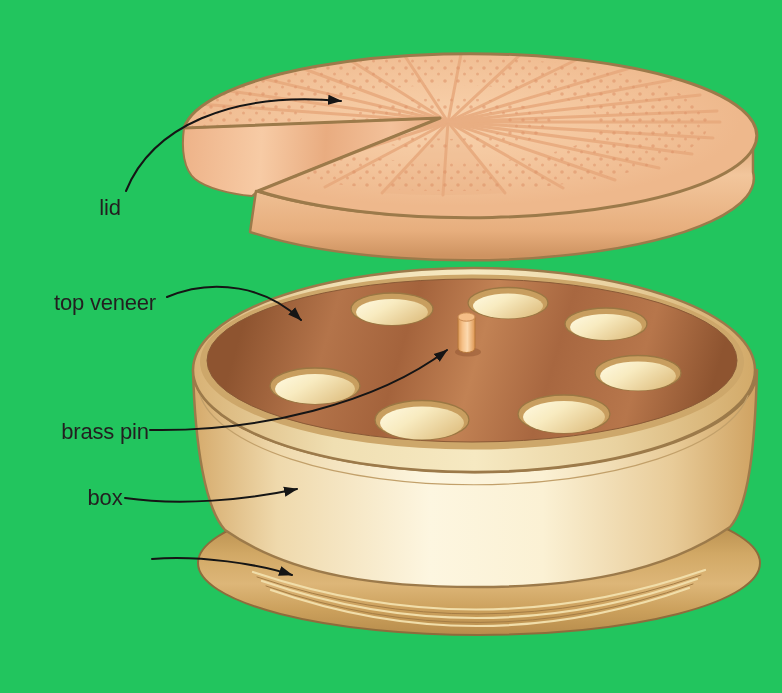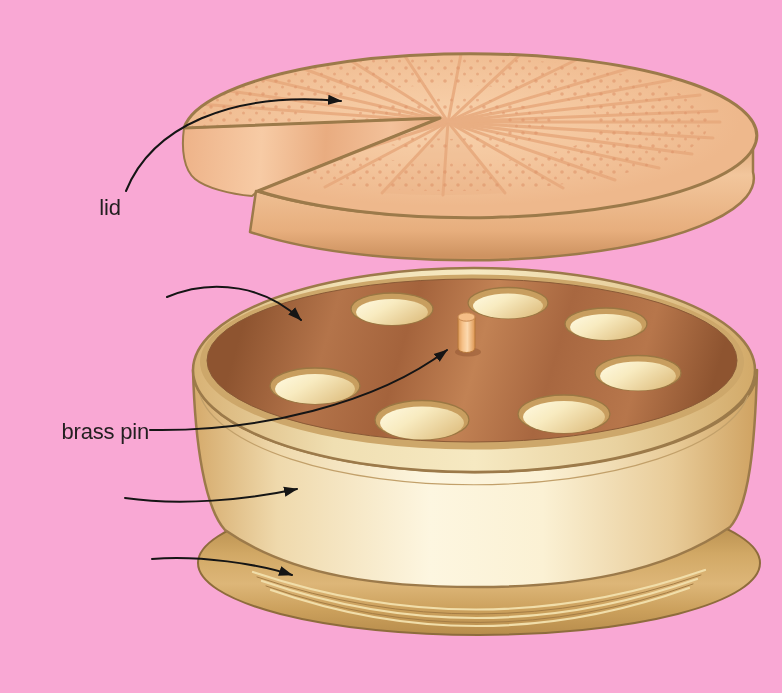--- a/index.html
+++ b/index.html
@@ -1,36 +1,36 @@
 <!DOCTYPE html>
 <html><head>
 <meta charset="utf-8">
 <style>
   html,body{margin:0;padding:0;background:#ffffff;}
   .stage{
     position:relative;
     width:782px;height:693px;
-    background:#f9a8d4;
+    background:#22c55e;
     overflow:hidden;
     font-family:"Liberation Sans",sans-serif;
   }
   .stage svg{position:absolute;left:0;top:0;}
   .lbl{
     position:absolute;
     color:#231f20;
     font-size:22px;
     font-weight:500;
     line-height:1.18;
     text-align:center;
     letter-spacing:-0.2px;
     user-select:none;
   }
   #lbl-lid{left:60px;top:195px;width:100px;}
   #lbl-top-veneer{left:38px;top:290px;width:134px;}
-  #lbl-brass-pin{left:29px;top:419px;width:120px;text-align:right;}
+  #lbl-brass-pin{left:45px;top:419px;width:120px;}
   #lbl-box{left:55px;top:485px;width:100px;}
   #lbl-laminated-bottom{left:36px;top:543px;width:138px;}
 </style>
 </head>
 <body>
 
 <div class="stage">
 
 <svg width="782" height="693" viewBox="0 0 782 693">
   <defs>
@@ -227,14 +227,16 @@
   <g fill="none" stroke="#151515" stroke-width="2" stroke-linecap="round">
     <path d="M 126,191 C 152,127 230,91 341,101" marker-end="url(#ah)"></path>
     <path d="M 167,297 C 214,277 267,287 301,320" marker-end="url(#ah)"></path>
     <path d="M 150,430 C 258,432 376,404 447,350" marker-end="url(#ah)"></path>
     <path d="M 125,498 C 180,506 246,500 297,489" marker-end="url(#ah)"></path>
     <path d="M 152,559 C 199,555 259,564 292,575" marker-end="url(#ah)"></path>
   </g>
 </svg>
 
   <div class="lbl" id="lbl-lid">lid</div>
+  <div class="lbl" id="lbl-top-veneer">top veneer</div>
   <div class="lbl" id="lbl-brass-pin">brass pin</div>
+  <div class="lbl" id="lbl-box">box</div>
 </div>
 
 </body></html>

